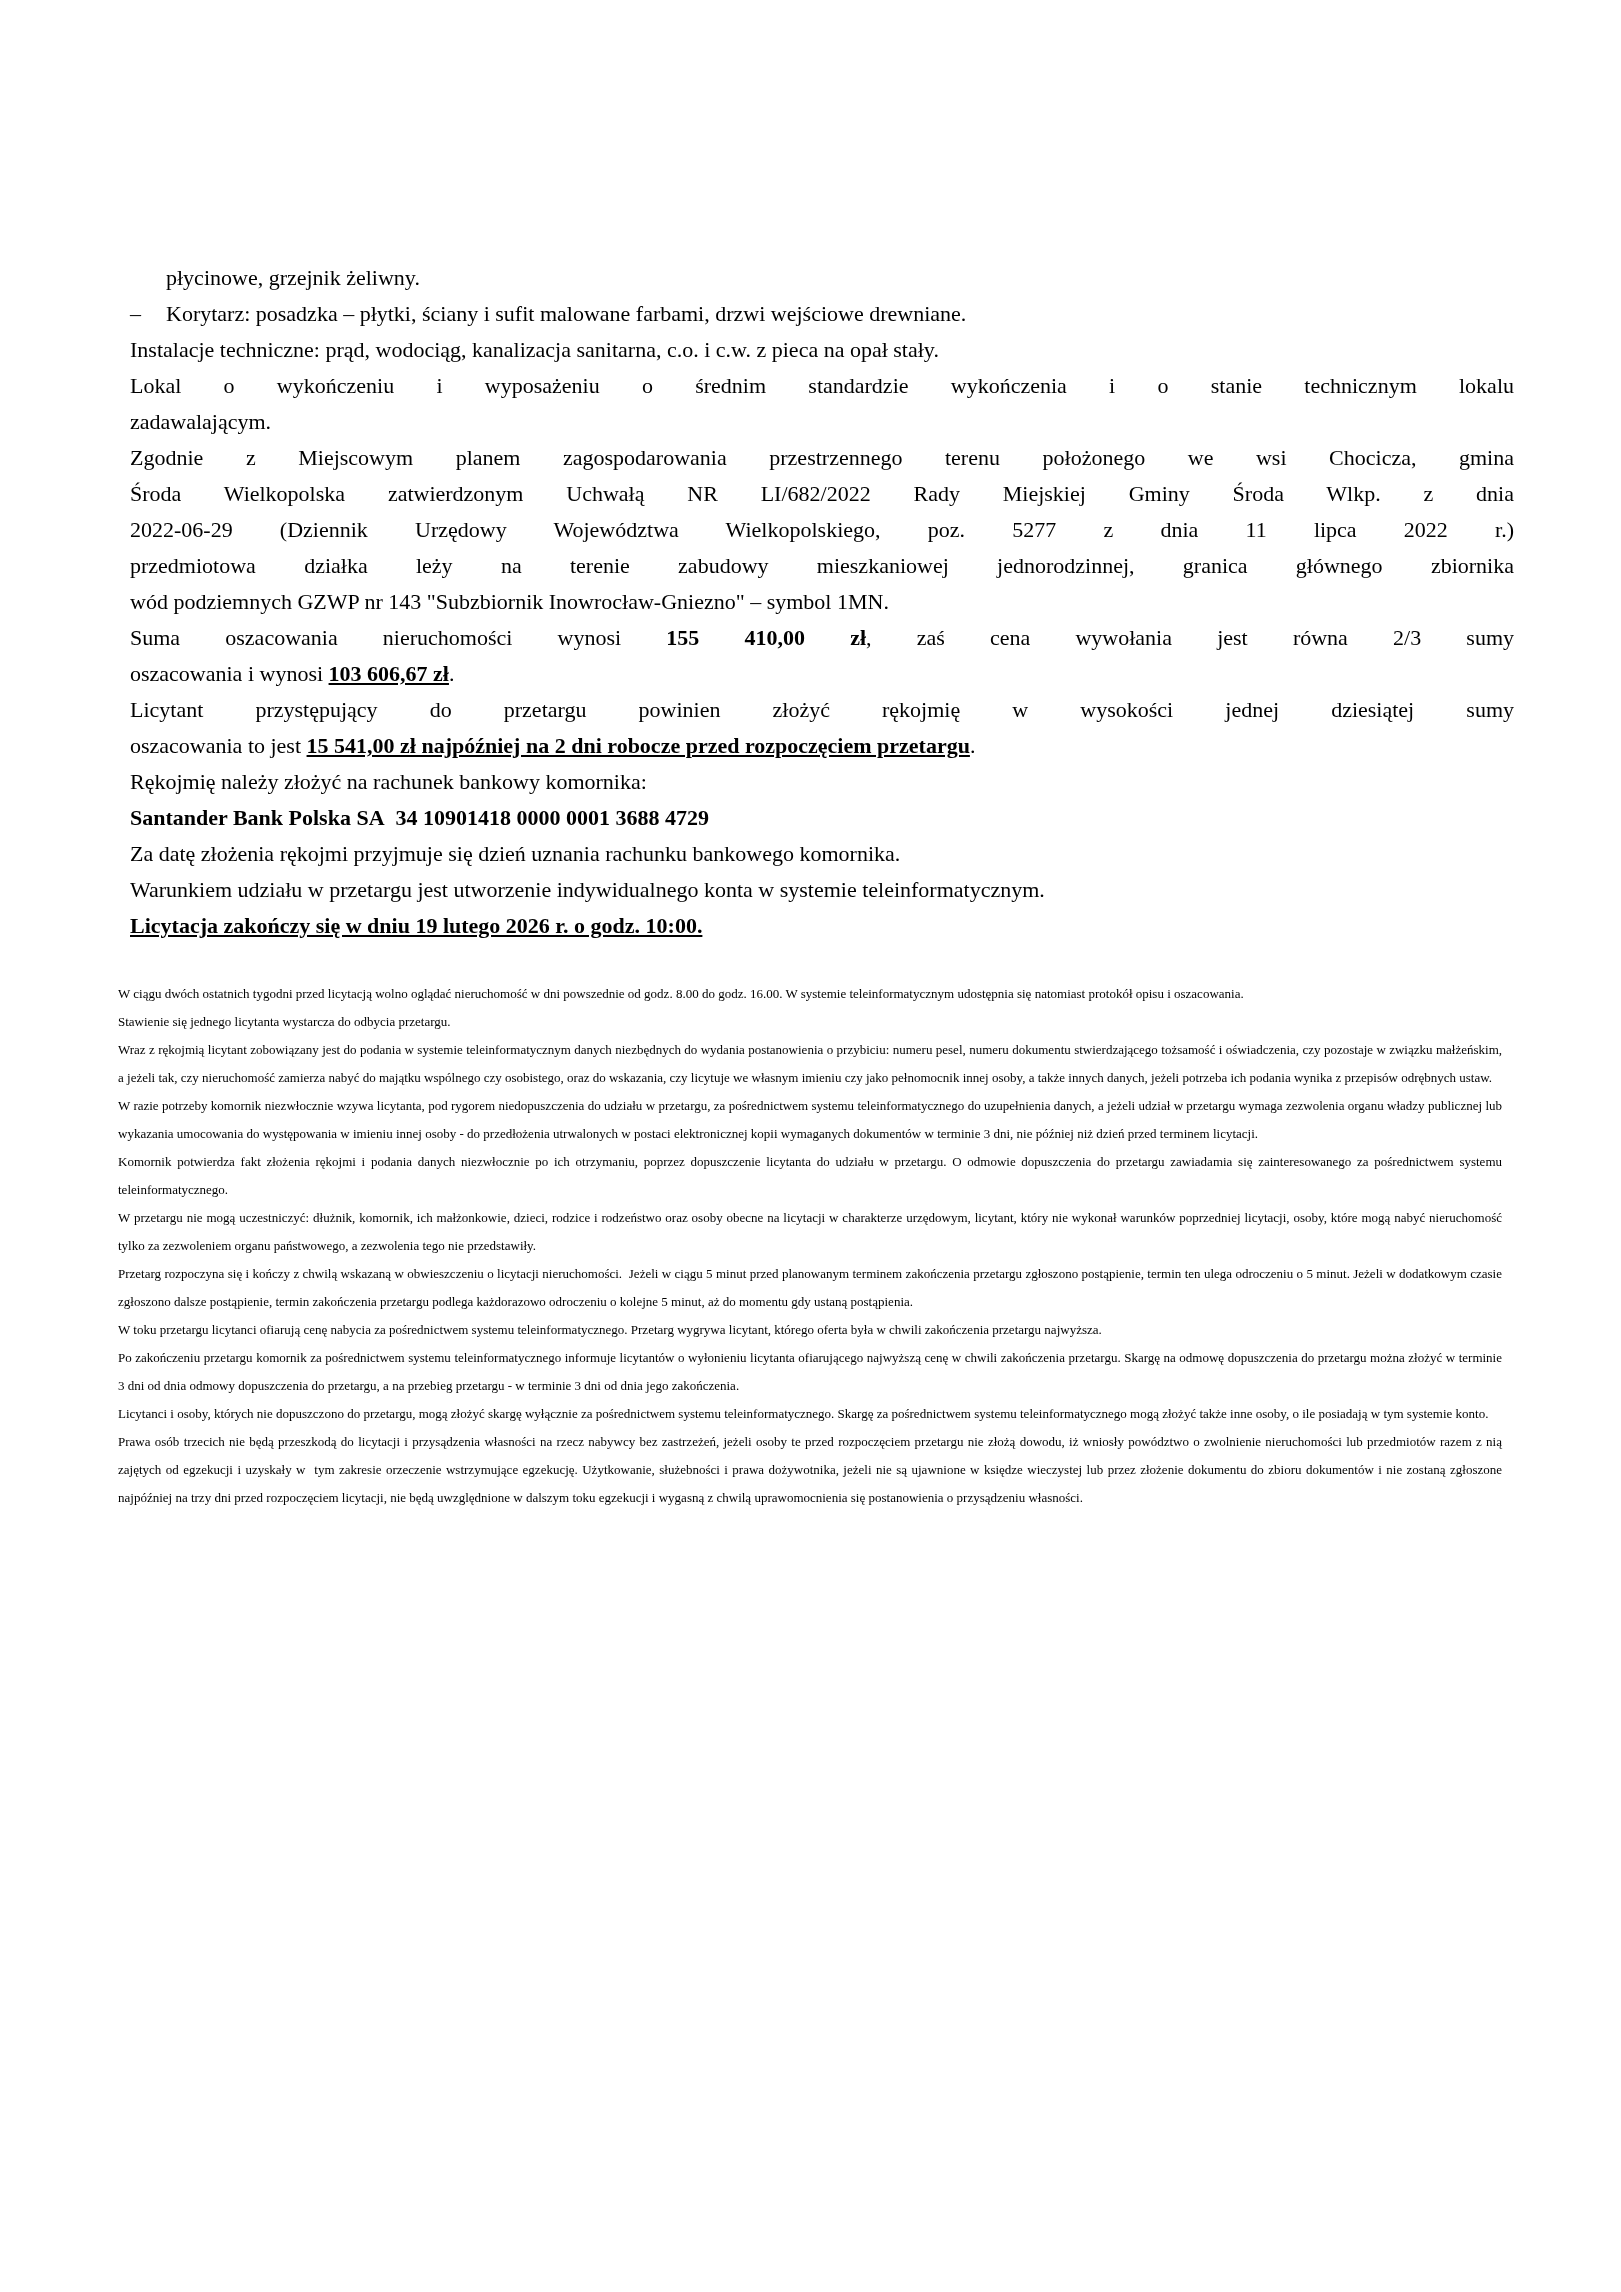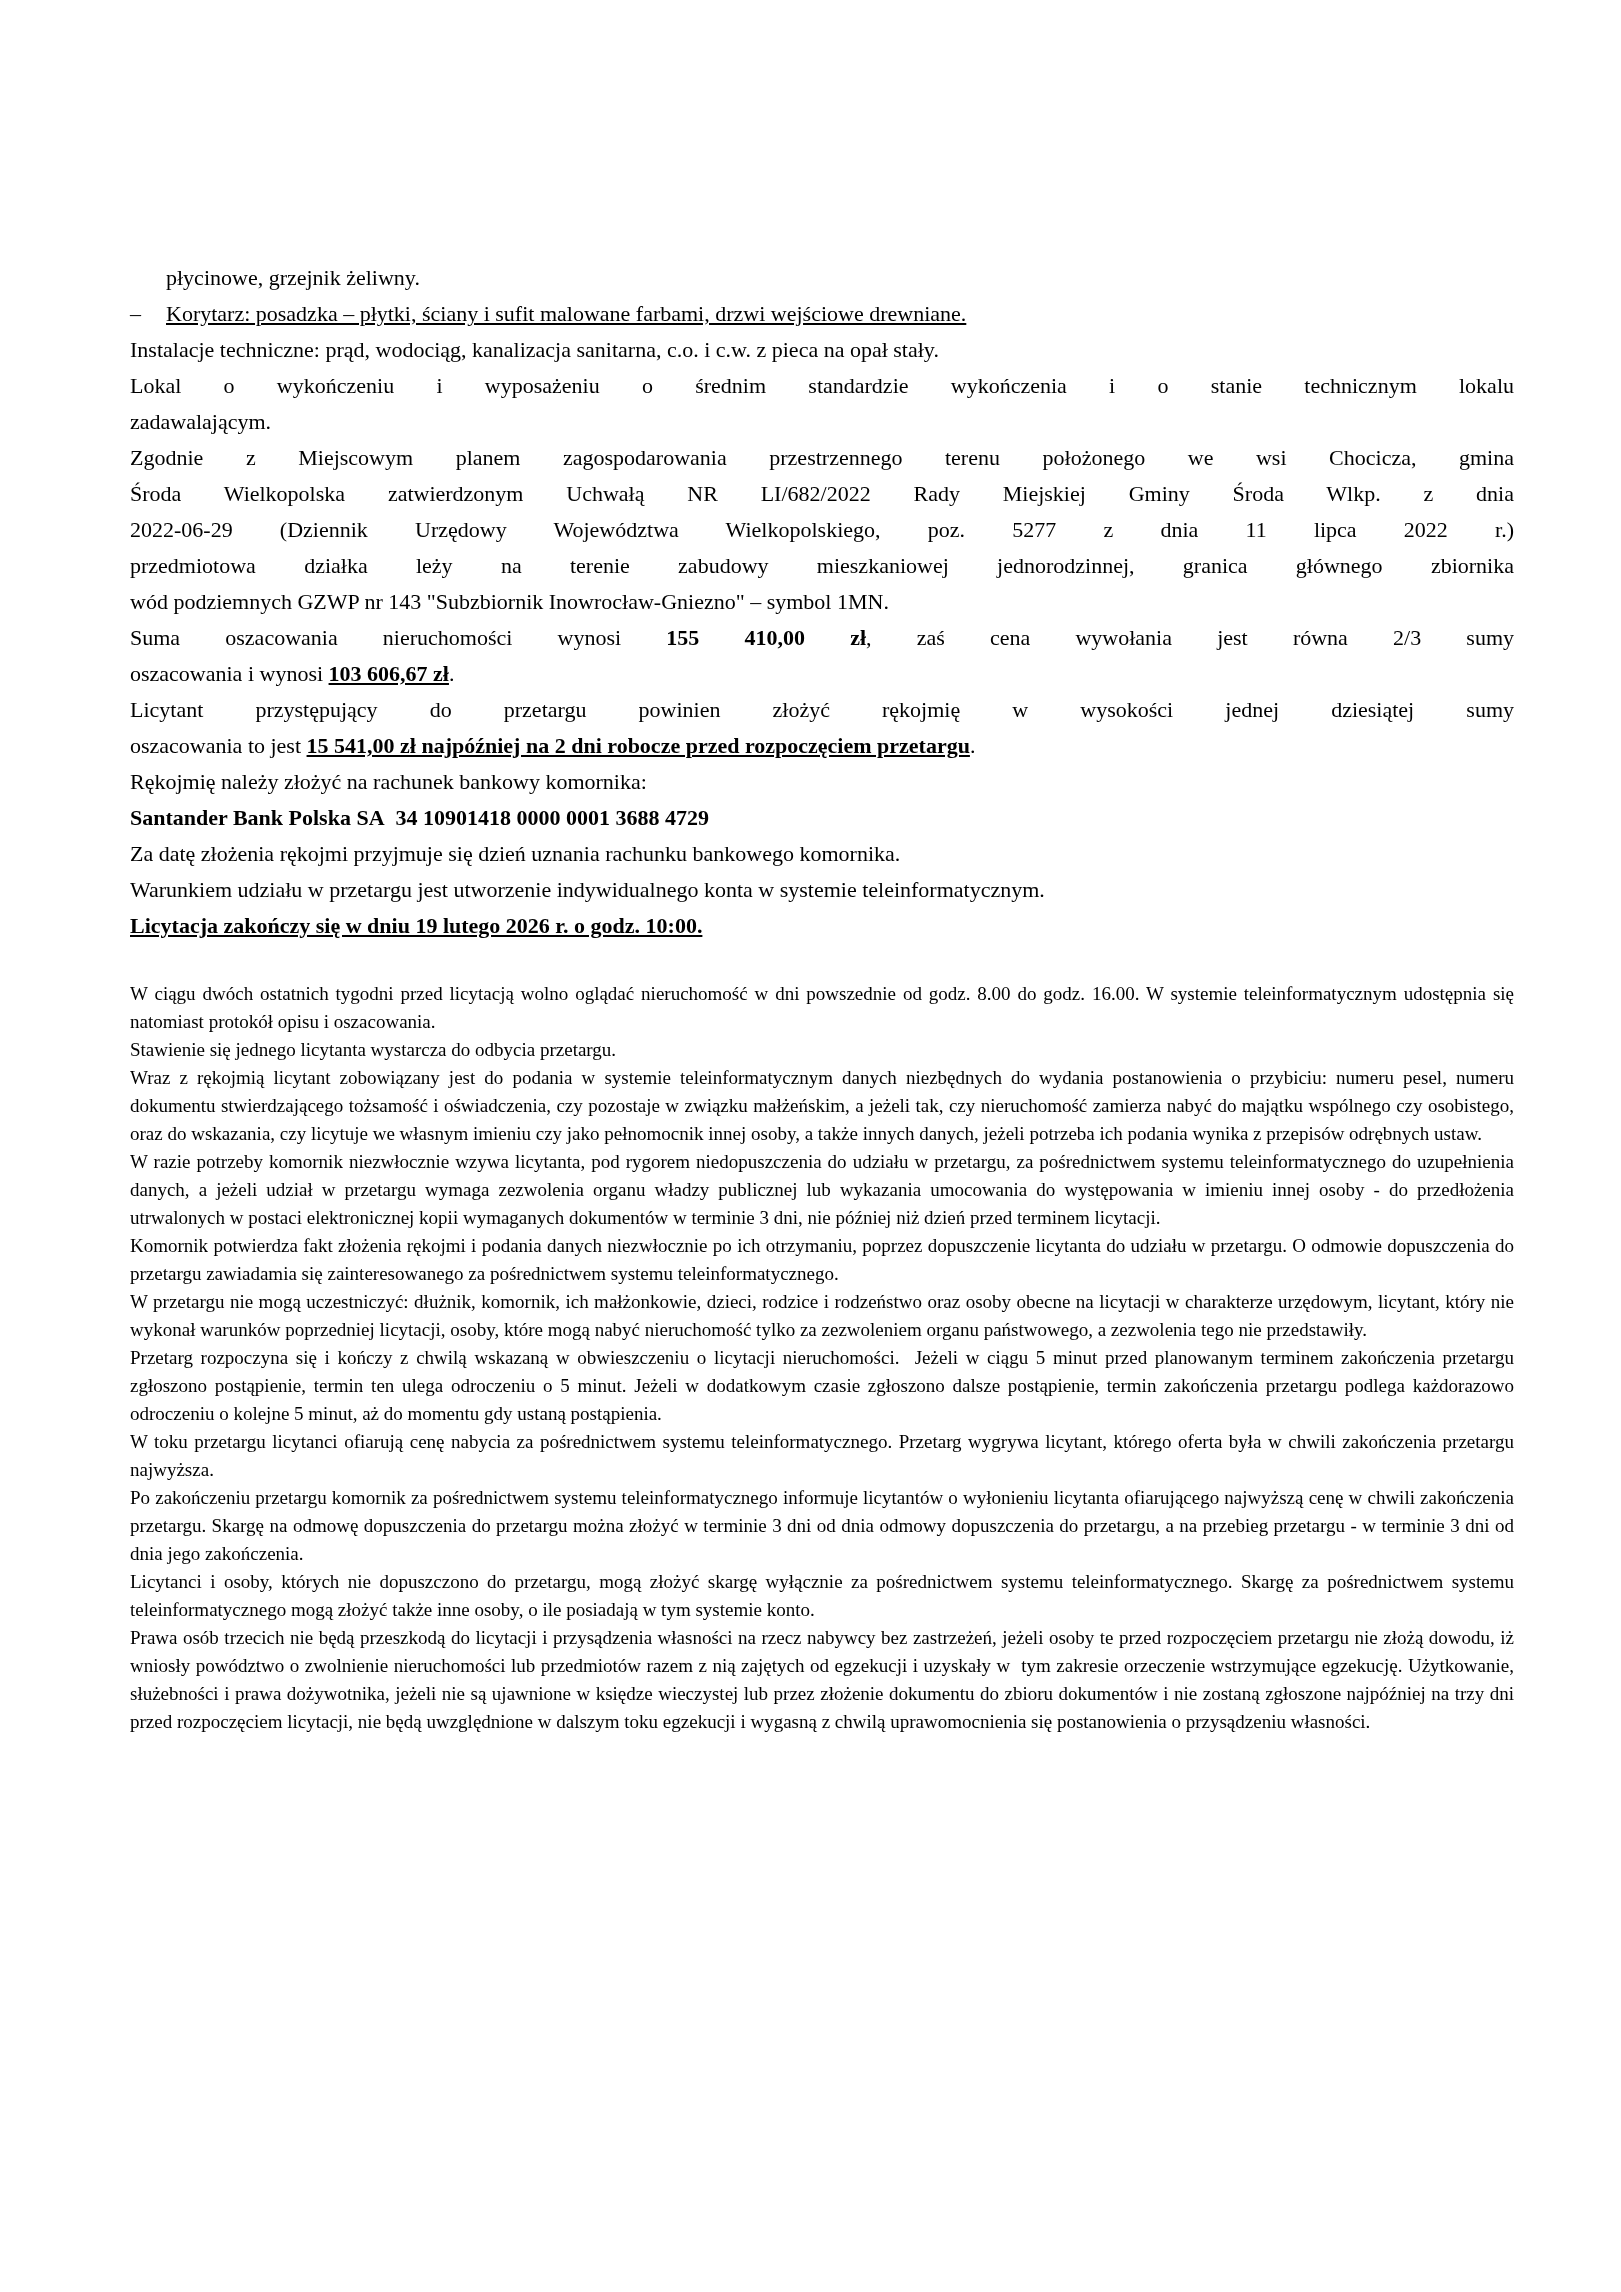--- a/index.html
+++ b/index.html
@@ -2,26 +2,26 @@
 <html><head>
 <meta charset="utf-8">
 <style>
   html,body{margin:0;padding:0;background:#ffffff;}
   .page{position:relative;width:1621px;height:2293px;background:#ffffff;overflow:hidden;color:#000000;}
   .details{position:absolute;left:130px;top:260px;width:1384px;
            font-family:"Liberation Serif",serif;font-size:22px;line-height:36px;}
   .details p{margin:0;text-align:left;}
   .details p.stretch{text-align:justify;text-align-last:justify;}
   .details p.indent{padding-left:36px;}
-  .details p.bullet{padding-left:36px;text-decoration:underline;}
+  .details p.bullet{padding-left:36px;}
   .details .marker{display:inline-block;width:36px;margin-left:-36px;}
   .b{font-weight:bold;}
   .u{text-decoration:underline;margin-top:25px;}
-  .terms{position:absolute;left:130px;top:980px;width:1384px;
-         font-family:"Liberation Serif",serif;font-size:19px;line-height:28px;text-align:justify;}
+  .terms{position:absolute;left:118px;top:980px;width:1384px;
+         font-family:"Liberation Serif",serif;font-size:13px;line-height:28px;text-align:justify;}
   .terms p{margin:0;}
   .signature{position:absolute;left:916px;top:2054px;width:294px;text-align:center;
              font-family:"Liberation Sans",sans-serif;font-size:23.5px;line-height:30px;}
   .signature .name{font-style:italic;}
 </style>
 </head>
 <body>
 
 <div class="page">
   <div class="details" id="details-section">

